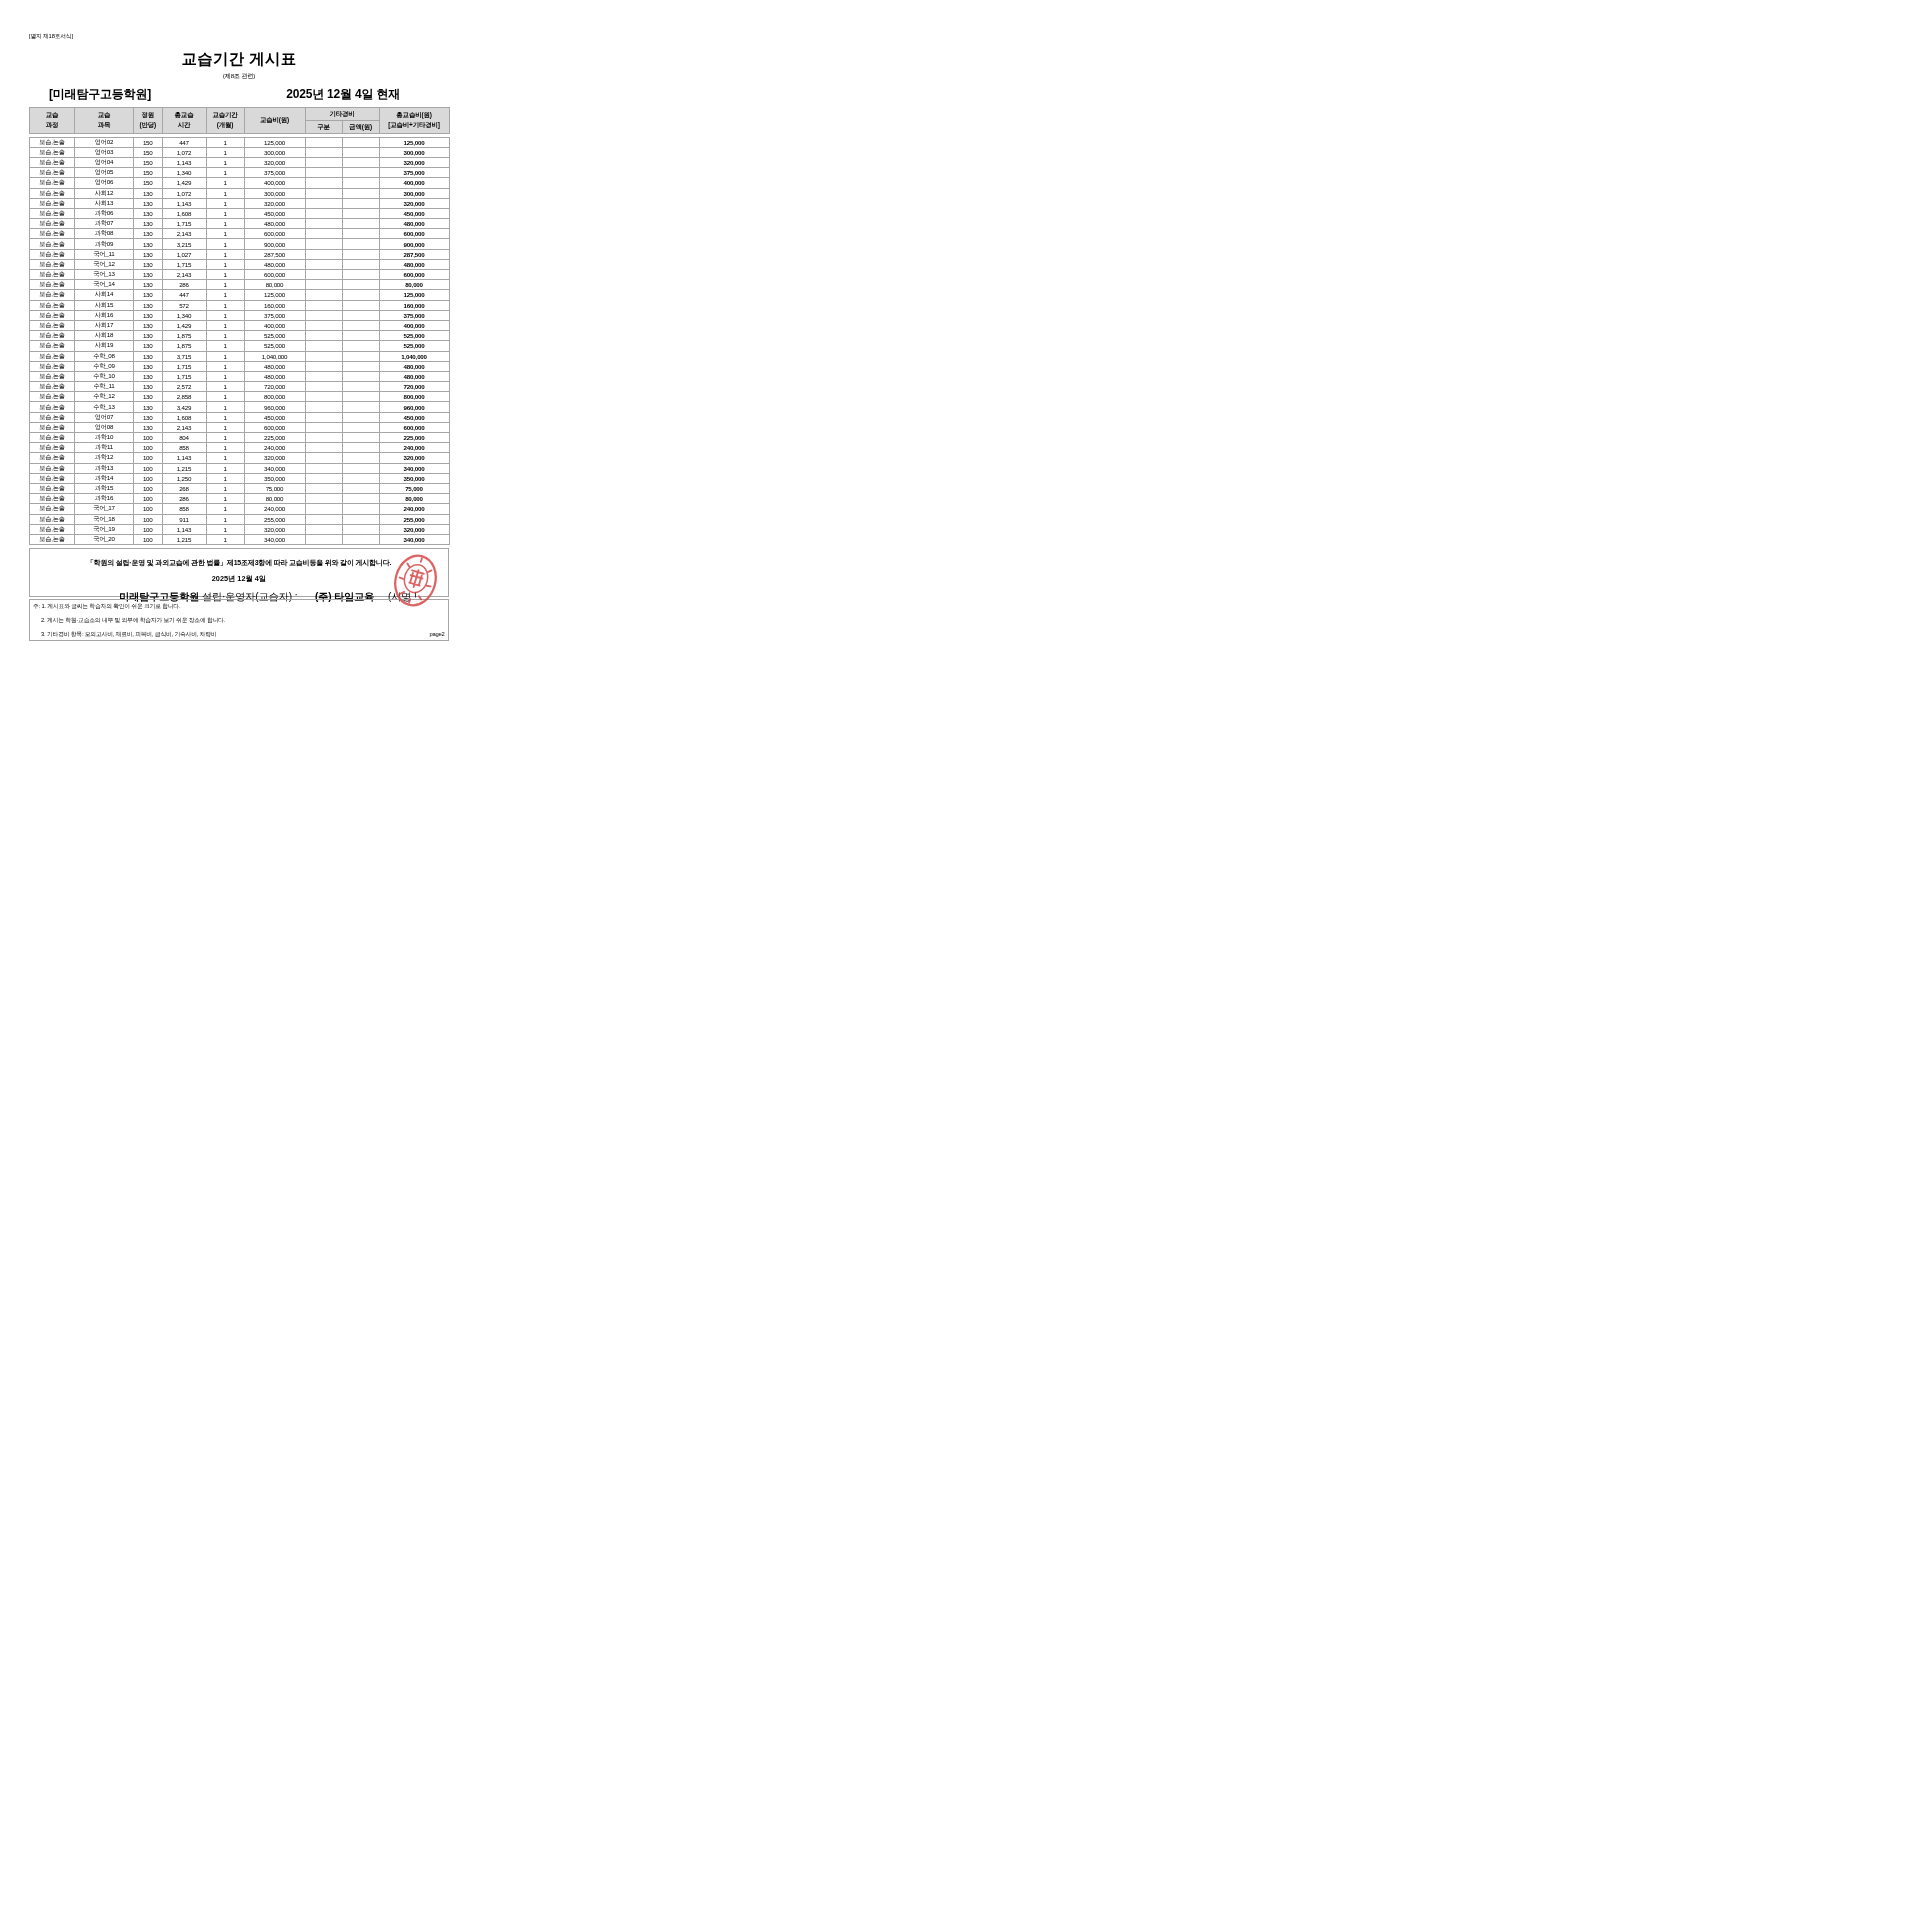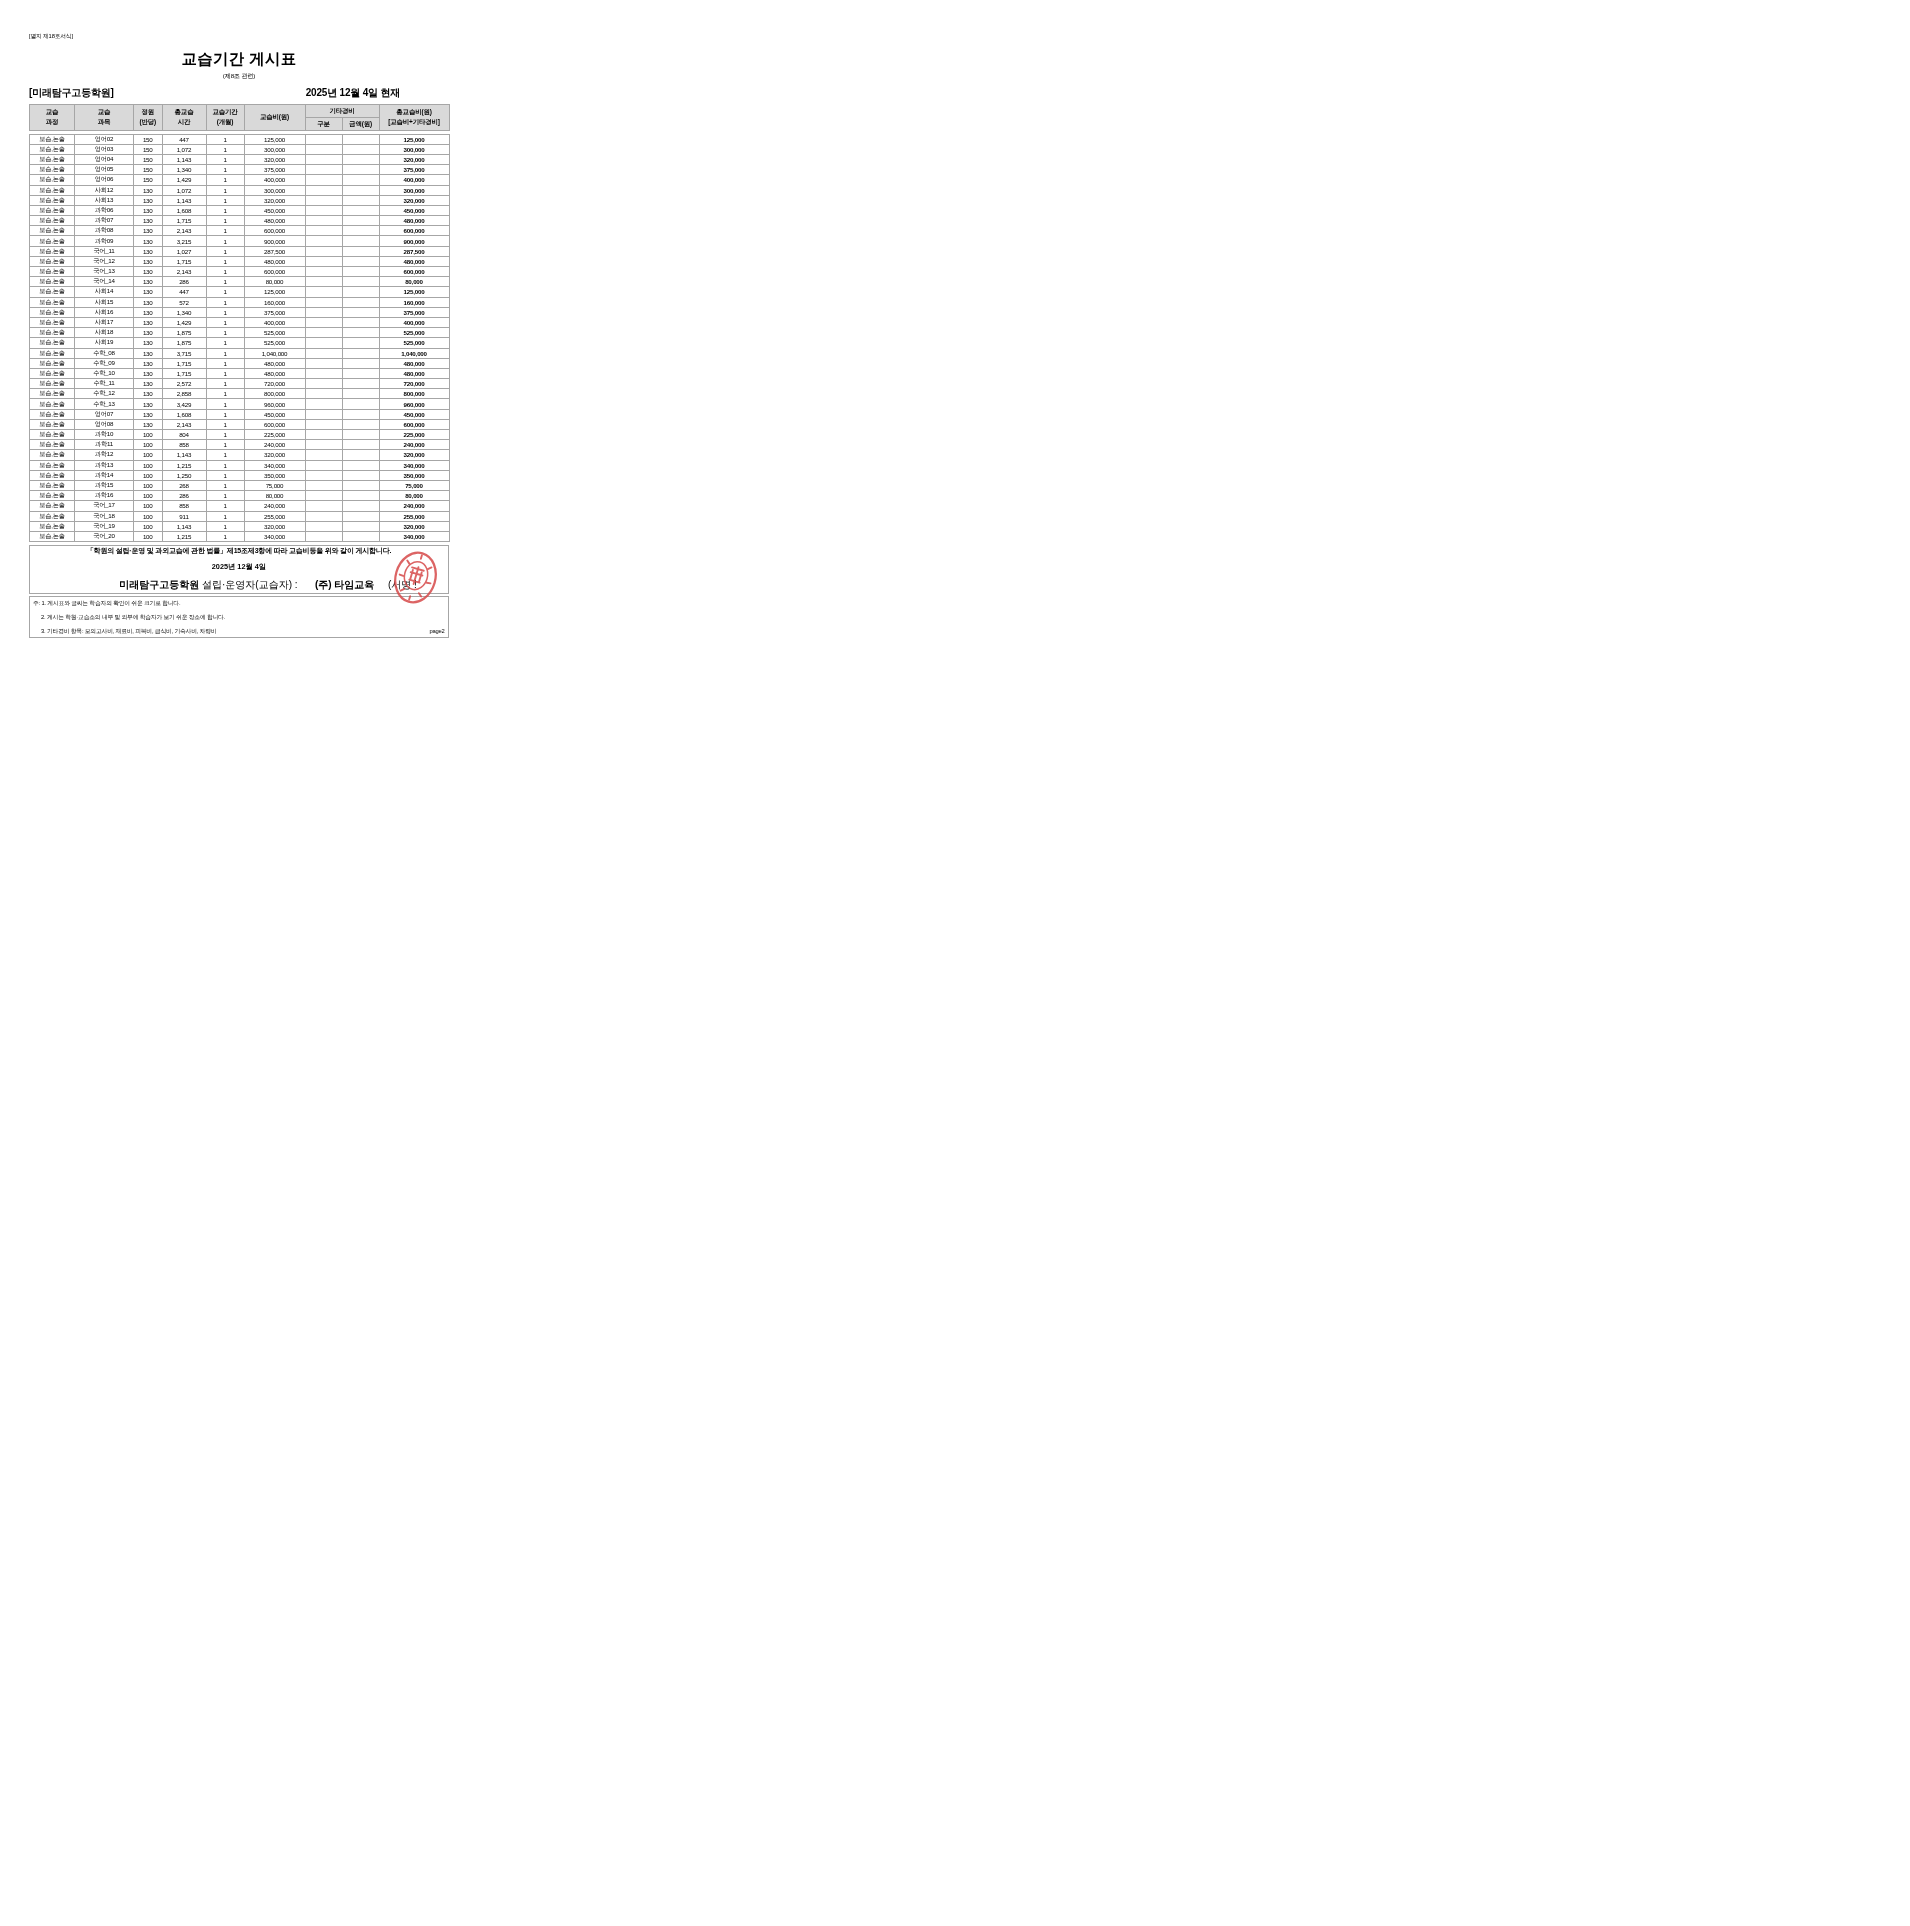--- a/index.html
+++ b/index.html
@@ -6,36 +6,36 @@
   .page{
     width:478px;height:676px;box-sizing:border-box;
     padding:32px 29px 0 29px;position:relative;color:#000;
     font-family:"Liberation Sans","DejaVu Sans",sans-serif;
     background:#fff;overflow:hidden;
   }
   .form-ref{font-size:5.8px;letter-spacing:-0.2px;}
   .title{text-align:center;font-size:15.4px;font-weight:bold;margin:7.7px 0 0 0;letter-spacing:0.4px;}
   .subtitle{text-align:center;font-size:6.2px;margin-top:2.7px;letter-spacing:-0.2px;}
   .meta{display:flex;justify-content:space-between;align-items:flex-end;margin-top:5px;padding-right:49px;}
-  .meta span{font-size:10px;font-weight:bold;letter-spacing:-0.2px;}
+  .meta span{font-size:12px;font-weight:bold;letter-spacing:-0.2px;margin-left:20px;}
   table{border-collapse:collapse;table-layout:fixed;width:420px;}
   .htable{margin-top:3.5px;border:1.9px solid #a6a6a6;}
   .htable th{
     background:#d9d9d9;border:1.2px solid #a6a6a6;font-size:6.5px;font-weight:bold;
     height:12px;padding:0;line-height:1.55;letter-spacing:-0.2px;text-align:center;vertical-align:middle;
   }
   .btable{margin-top:2.7px;border:1.9px solid #a6a6a6;}
   .btable td{
     border:1.2px solid #a6a6a6;height:9.2px;text-align:center;vertical-align:middle;
     font-size:6.2px;padding:0;white-space:nowrap;overflow:hidden;letter-spacing:-0.2px;background:#fff;
   }
   .btable td.c8{font-weight:bold;}
   .fbox{
     border:1.5px solid #a6a6a6;margin-top:2.7px;height:49px;box-sizing:border-box;
-    position:relative;padding-top:0;
+    position:relative;padding-top:9px;
   }
   .decl{text-align:center;font-size:7px;font-weight:bold;letter-spacing:-0.2px;}
   .fdate{text-align:center;font-size:7.3px;font-weight:bold;margin-top:5.8px;}
   .sig{text-align:center;font-size:10px;margin-top:6.2px;padding-left:58px;white-space:nowrap;}
   .sig .academy{font-weight:bold;}
   .sig .role{font-weight:normal;}
   .sig .company{font-weight:bold;margin-left:14.6px;}
   .sig .note{font-weight:normal;margin-left:10.8px;}
   .seal{position:absolute;right:10px;top:2.3px;z-index:3;}
   .nbox{

